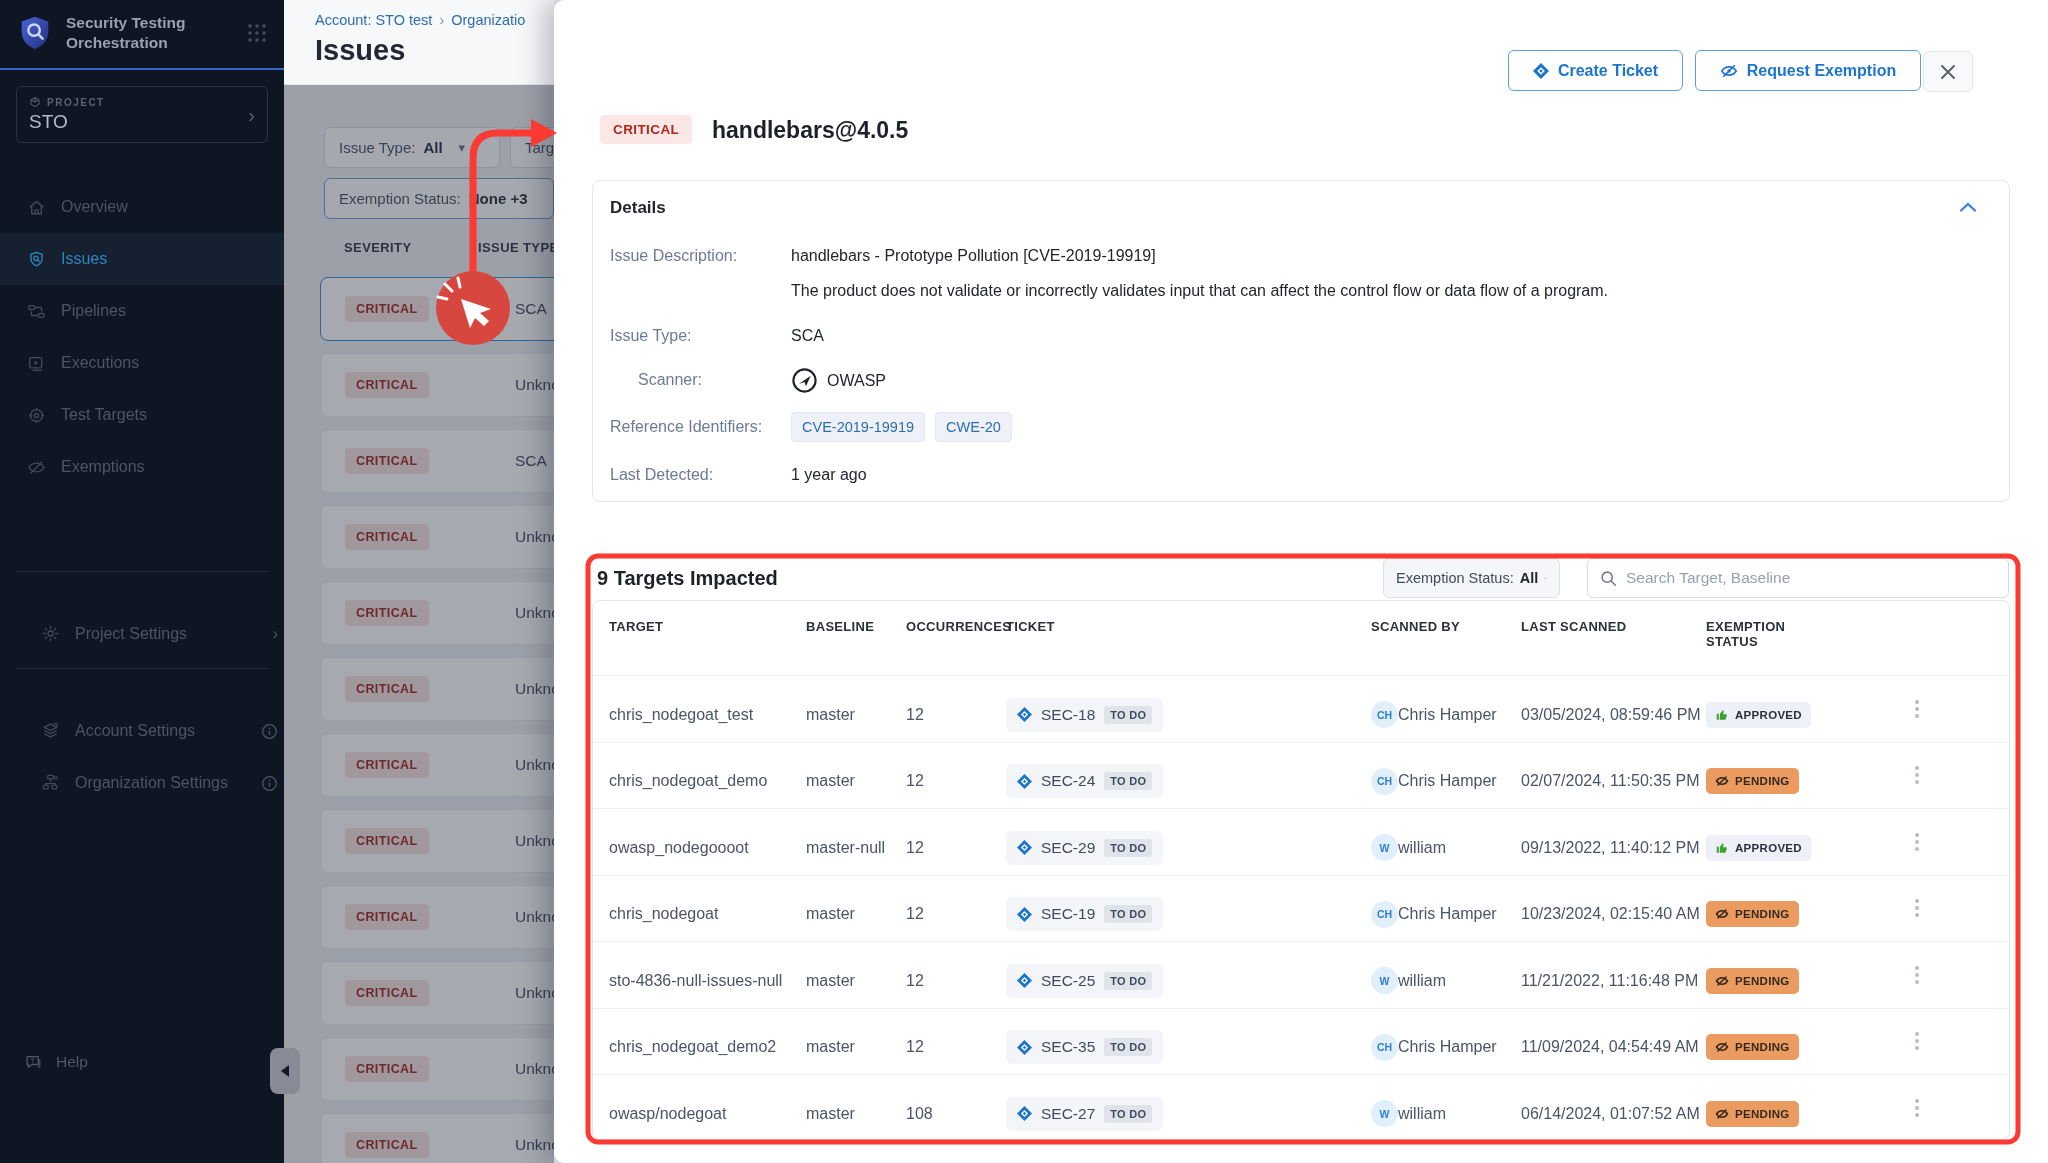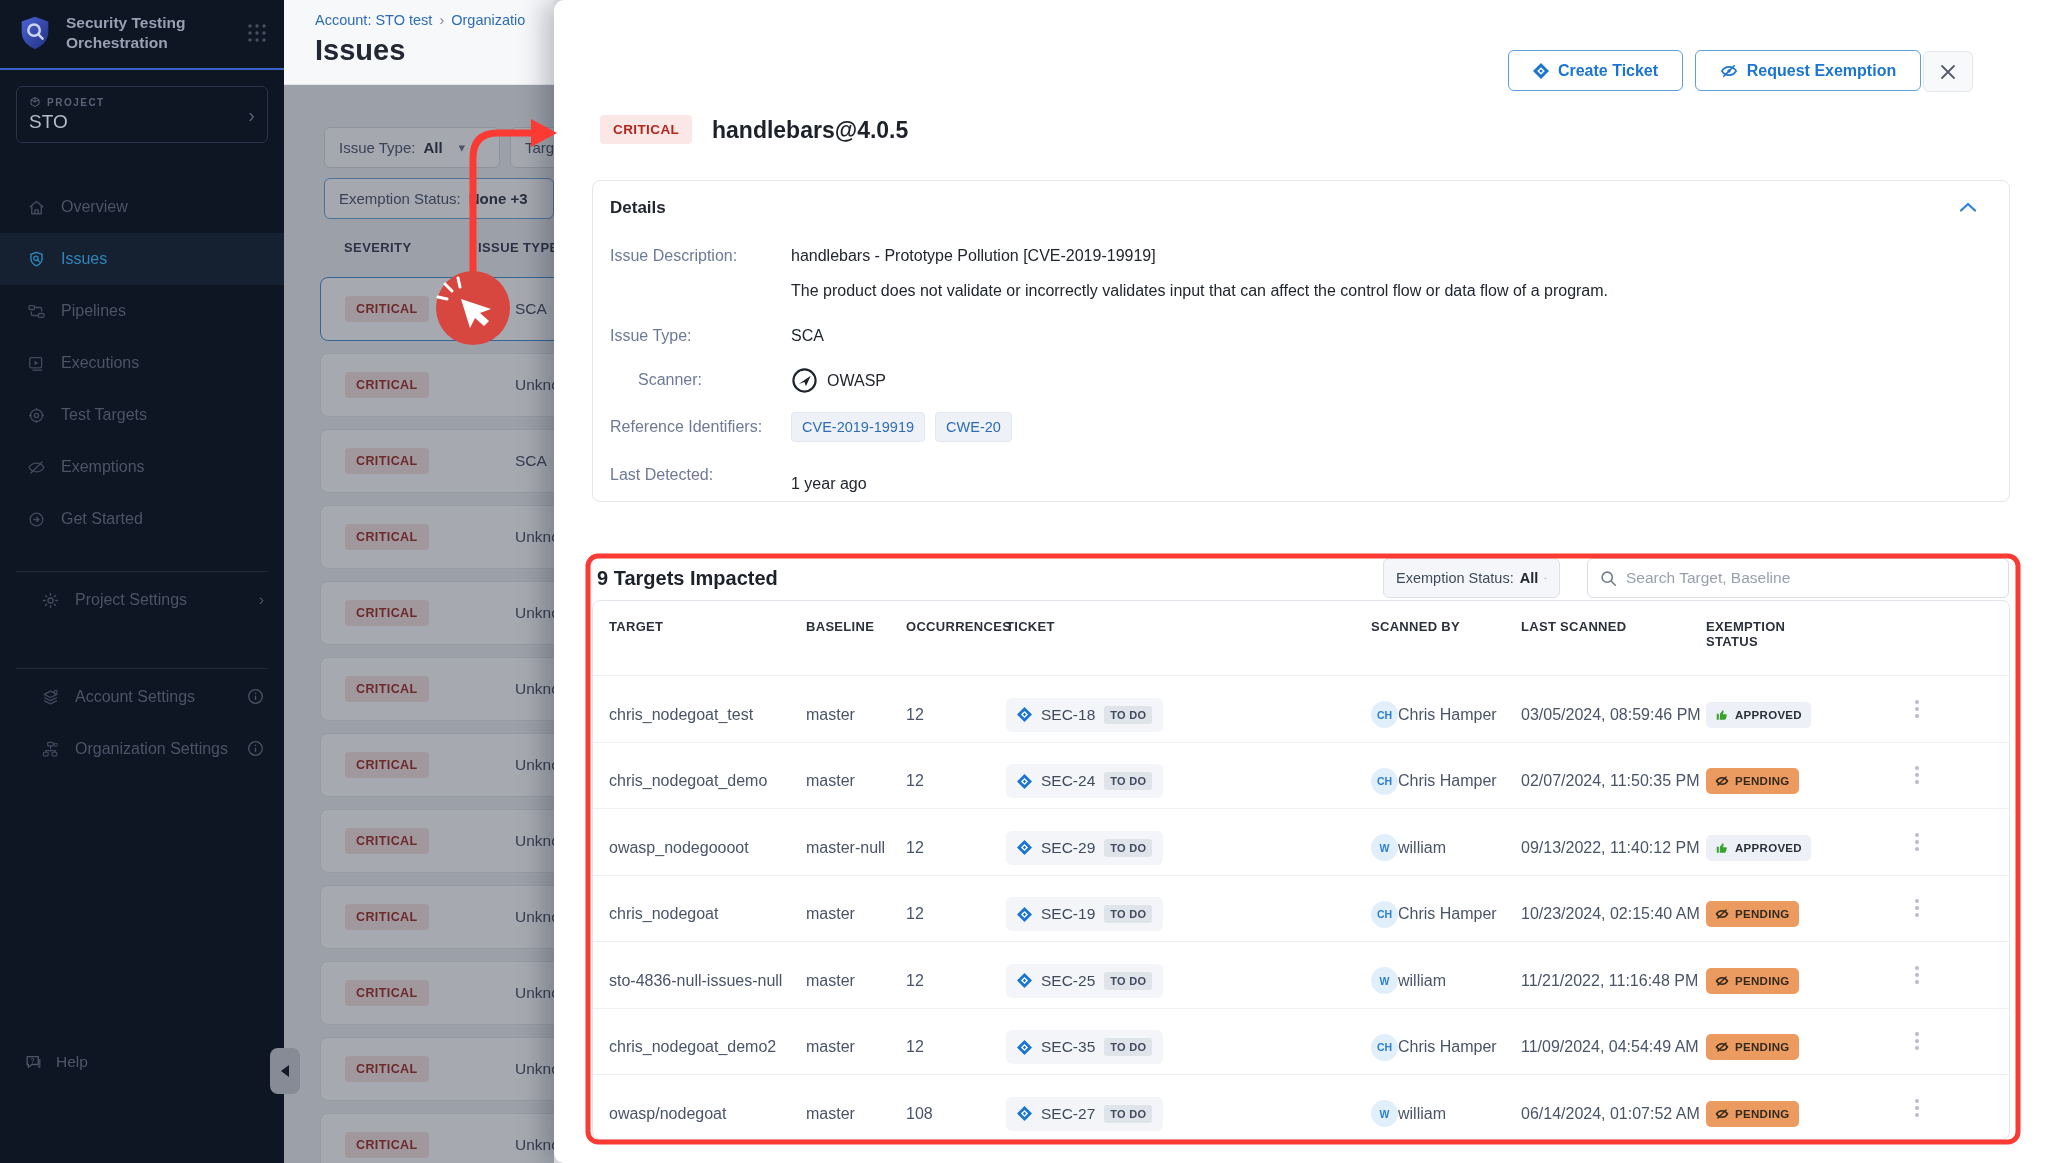--- a/index.html
+++ b/index.html
@@ -17,21 +17,21 @@
   .proj-row1 { display:flex; align-items:center; gap:6px; }
   .proj-label { font-size:10px; letter-spacing:1.5px; color:#5a6477; font-weight:bold; }
   .proj-name { font-size:19px; color:#b4bcc9; margin-top:3px; }
   .proj-chev { position:absolute; right:12px; top:50%; transform:translateY(-50%); color:#5a6477; font-size:20px; }
   .nav { position:absolute; left:0; top:181px; width:100%; }
   .nav-item { height:52px; display:flex; align-items:center; gap:15px; padding-left:27px; color:#4b5566; font-size:16px; cursor:pointer; }
   .nav-item .nicon { width:19px; height:19px; color:#414b5d; }
   .nav-item.active { background:rgba(120,170,220,0.08); color:#2f86ba; }
   .nav-item.active .nicon { color:#2f86ba; }
   .side-divider { position:absolute; left:16px; right:16px; height:1px; background:#222b3c; }
-  .settings-item { position:absolute; left:0; width:100%; height:52px; display:flex; align-items:flex-start; gap:15px; padding-left:41px; color:#4b5566; font-size:16px; }
+  .settings-item { position:absolute; left:14px; width:100%; height:52px; display:flex; align-items:flex-end; gap:15px; padding-left:27px; color:#4b5566; font-size:16px; }
   .settings-item .nicon { width:19px; height:19px; color:#414b5d; }
   .right-adorn { margin-left:auto; margin-right:20px; color:#4b5566; }
   .help-row { position:absolute; left:0; top:1040px; width:100%; height:44px; display:flex; align-items:center; gap:13px; padding-left:24px; color:#4e5769; font-size:15.5px; }
   .user-row { position:absolute; left:0; top:1104px; width:100%; height:52px; display:flex; align-items:center; gap:12px; padding-left:20px; }
   .avatar-tk { width:28px; height:28px; border-radius:50%; border:1.5px solid #566073; color:#8b94a5; font-size:10.5px; font-weight:bold; display:flex; align-items:center; justify-content:center; }
   .user-name { color:#576172; font-size:15.5px; }
   .collapse-tab { position:absolute; left:270px; top:1048px; width:30px; height:46px; background:#868b96; border-radius:8px; z-index:3; display:flex; align-items:center; justify-content:center; }
   .collapse-tab .tri { width:0; height:0; border-top:6px solid transparent; border-bottom:6px solid transparent; border-right:8px solid #15192a; }
 
   
@@ -176,27 +176,20 @@
         </svg>
       <span>Test Targets</span>
     </div>
     <div class="nav-item">
       <svg class="nicon" viewBox="0 0 24 24">
           <path d="M2.5 12s3.5-5.5 9.5-5.5S21.5 12 21.5 12 18 17.5 12 17.5 2.5 12 2.5 12z" fill="none" stroke="currentColor" stroke-width="1.7"></path>
           <line x1="5" y1="19" x2="19" y2="5" stroke="currentColor" stroke-width="1.7" stroke-linecap="round"></line>
         </svg>
       <span>Exemptions</span>
     </div>
-    <div class="nav-item">
-      <svg class="nicon" viewBox="0 0 24 24">
-          <circle cx="12" cy="12" r="8" fill="none" stroke="currentColor" stroke-width="1.7"></circle>
-          <path d="M8.5 12h6m-2.2-2.6l2.8 2.6-2.8 2.6" fill="none" stroke="currentColor" stroke-width="1.7" stroke-linecap="round"></path>
-        </svg>
-      <span>Get Started</span>
-    </div>
   </div>
 
   <div class="side-divider" style="top:571px;"></div>
 
   <div class="settings-item" style="top:591px;">
     <svg class="nicon" viewBox="0 0 24 24">
         <circle cx="12" cy="12" r="3.2" fill="none" stroke="currentColor" stroke-width="1.7"></circle>
         <path d="M12 3v2.5M12 18.5V21M3 12h2.5M18.5 12H21M5.6 5.6l1.8 1.8M16.6 16.6l1.8 1.8M18.4 5.6l-1.8 1.8M7.4 16.6l-1.8 1.8" stroke="currentColor" stroke-width="1.7" stroke-linecap="round"></path>
       </svg>
     <span>Project Settings</span>
@@ -373,21 +366,21 @@
         </svg>
       <span>OWASP</span>
     </div>
 
     <div class="dlabel" style="top:237px;">Reference Identifiers:</div>
     <div class="dvalue" style="top:231px;">
       <span class="ref-chip">CVE-2019-19919</span><span class="ref-chip">CWE-20</span>
     </div>
 
     <div class="dlabel" style="top:285px;">Last Detected:</div>
-    <div class="dvalue" style="top:294px;">1 year ago</div>
+    <div class="dvalue" style="top:285px;">1 year ago</div>
   </div>
 
   <div class="targets-heading">9 Targets Impacted</div>
 
   <div class="ex-dropdown">
     <span>Exemption Status:</span>
       <b>All</b>
     <svg style="margin-left:auto" width="11" height="7" viewBox="0 0 11 7">
         <path d="M1 1l4.5 5L10 1" fill="none" stroke="#6b7689" stroke-width="1.6" stroke-linecap="round"></path>
       </svg>

